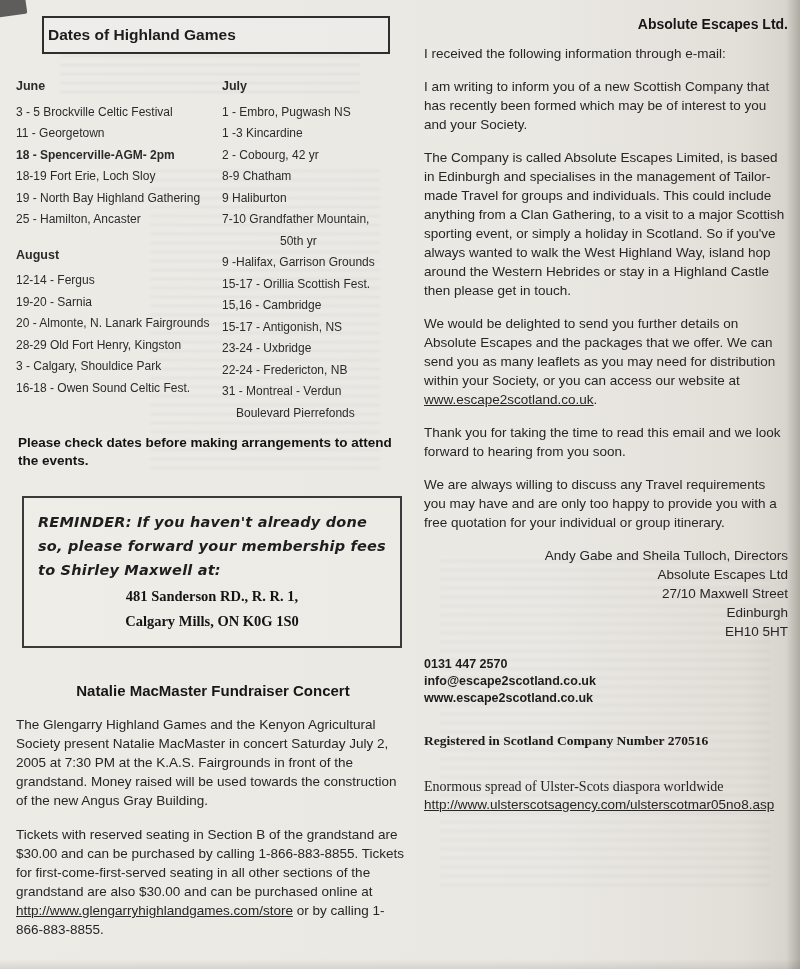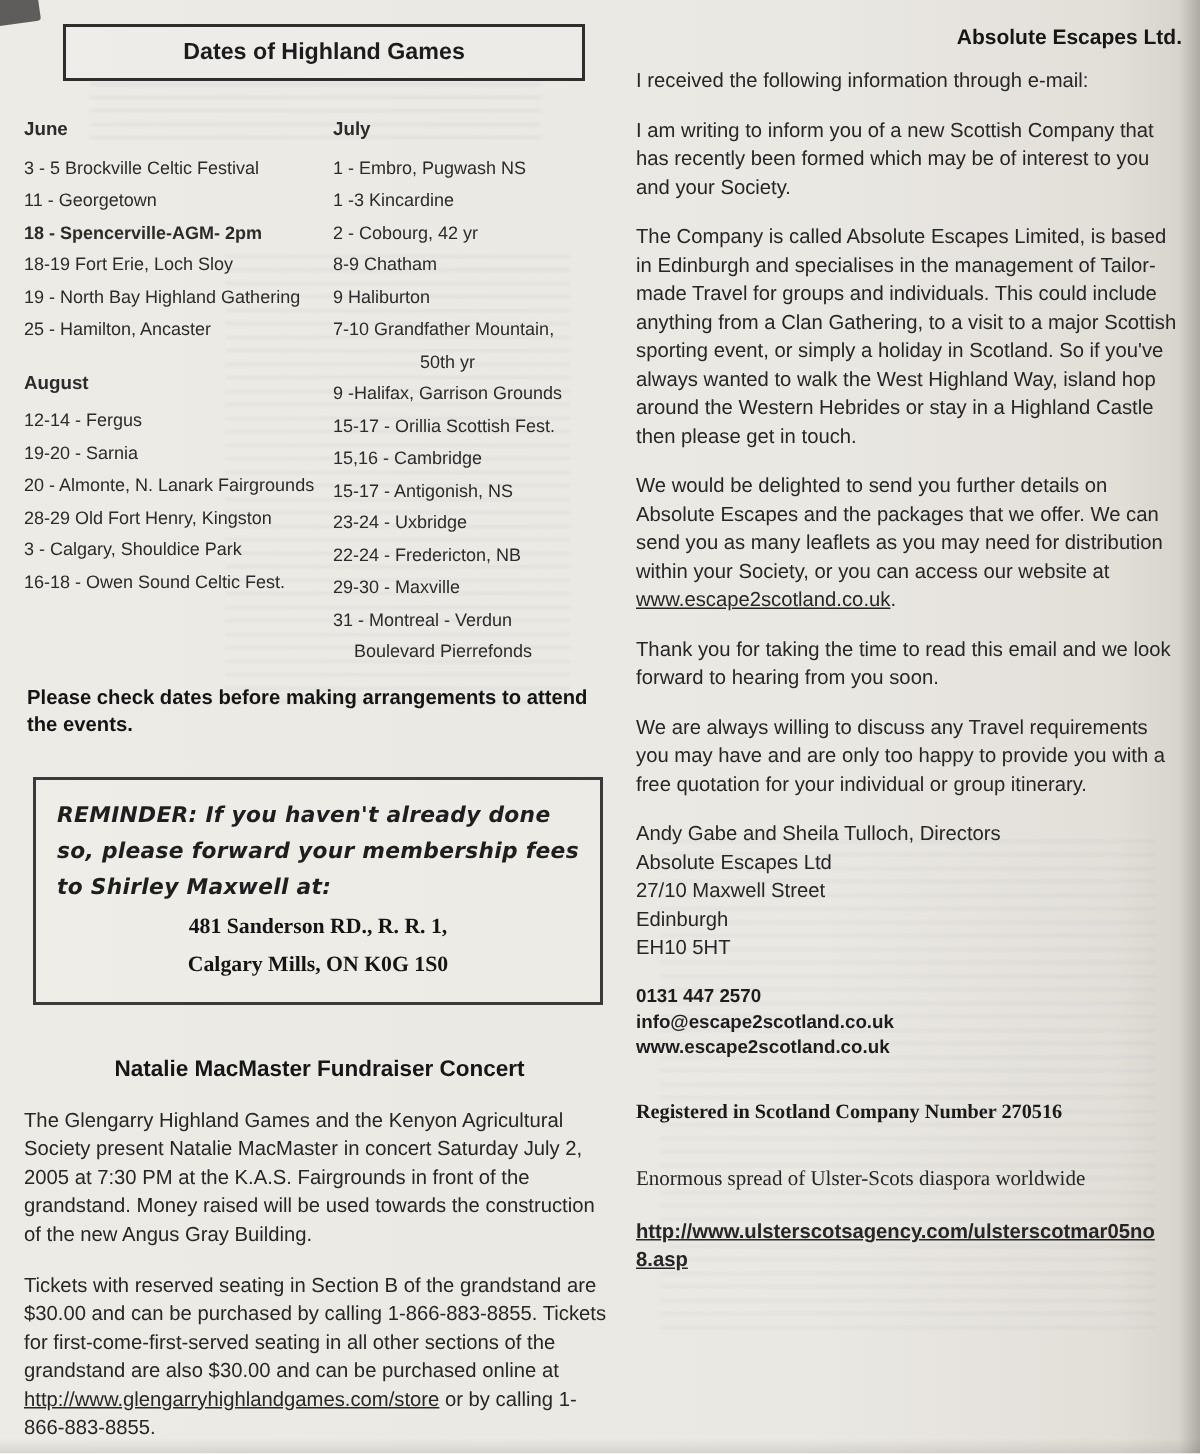--- a/index.html
+++ b/index.html
@@ -16,21 +16,21 @@
   .ghost{position:absolute;opacity:.07;filter:blur(1px);pointer-events:none;
     background:repeating-linear-gradient(180deg,#5a6b8a 0 2px,transparent 2px 9px);}
   .ghost.g1{left:60px;top:55px;width:300px;height:40px;}
   .ghost.g2{left:150px;top:170px;width:230px;height:300px;opacity:.06;}
   .ghost.g3{left:440px;top:560px;width:330px;height:330px;opacity:.055;}
 
   .col-left{position:absolute;left:16px;top:12px;width:394px;}
   .col-right{position:absolute;left:424px;top:16px;width:364px;}
 
   .title-box{margin:4px 16px 22px 26px;width:336px;border:2px solid #2e2e2e;padding:8px 4px;
-    text-align:center;font-weight:bold;font-size:15.5px;color:#1c1c1c;background:rgba(255,255,255,.12);}
+    text-align:left;font-weight:bold;font-size:15.5px;color:#1c1c1c;background:rgba(255,255,255,.12);}
 
   .dates{display:flex;font-size:12px;line-height:21.5px;color:#2b2b2b;}
   .dates .col-a{width:206px;}
   .dates .col-b{width:188px;}
   .month-header{font-weight:bold;font-size:12.5px;margin:0 0 4px;}
   .month-gap{margin-top:14px;}
   .date-item{white-space:nowrap;}
   .date-item.bold{font-weight:bold;}
   .date-item.indent1{padding-left:58px;}
   .date-item.indent2{padding-left:14px;}
@@ -42,26 +42,26 @@
     font-size:14.5px;line-height:24px;color:#1e1e1e;letter-spacing:.2px;}
   .reminder-address{font-family:"Liberation Serif","DejaVu Serif",serif;font-weight:bold;
     font-size:14.5px;line-height:21px;text-align:center;margin-top:4px;color:#141414;}
 
   .concert-title{font-weight:bold;font-size:15px;text-align:center;margin:34px 0 16px;color:#161616;}
   .body-para{font-size:13.5px;line-height:19px;color:#262626;margin:0 0 15px;width:392px;}
   a.doc-link{color:#262626;text-decoration:underline;cursor:pointer;}
 
   .right-title{font-weight:bold;font-size:14px;text-align:right;margin:0 0 12px;color:#161616;}
   .right-para{font-size:13.5px;line-height:19px;color:#262626;margin:0 0 14px;}
-  .sig-line{font-size:13.5px;line-height:19px;color:#262626;}
+  .sig-line{font-size:13.5px;line-height:19px;color:#262626;text-align:right;}
   .contact-block{margin-top:15px;}
   .contact-line{font-weight:bold;font-size:12.5px;line-height:17px;color:#1d1d1d;}
   .registered{font-family:"Liberation Serif","DejaVu Serif",serif;font-weight:bold;font-size:13.5px;margin-top:26px;color:#1a1a1a;}
   .ulster-text{font-family:"Liberation Serif","DejaVu Serif",serif;font-size:14px;margin-top:30px;color:#262626;}
-  .ulster-link{font-weight:bold;font-size:13.5px;line-height:19px;margin-top:16px;width:352px;word-break:break-all;}
+  .ulster-link{font-weight:normal;font-size:13.5px;line-height:19px;width:352px;word-break:break-all;}
 </style>
 </head>
 <body>
 
 <div class="page">
 
   <div class="corner-mark"></div>
   <div class="scan-shadow-right"></div>
   <div class="scan-shadow-bottom"></div>
   <div class="ghost g1"></div>
@@ -100,21 +100,20 @@
         <div class="date-item">8-9 Chatham</div>
         <div class="date-item">9   Haliburton</div>
         <div class="date-item">7-10 Grandfather Mountain,</div>
         <div class="date-item indent1">50th yr</div>
         <div class="date-item">9 -Halifax, Garrison Grounds</div>
         <div class="date-item">15-17 - Orillia Scottish Fest.</div>
         <div class="date-item">15,16 - Cambridge</div>
         <div class="date-item">15-17 - Antigonish,  NS</div>
         <div class="date-item">23-24 - Uxbridge</div>
         <div class="date-item">22-24 - Fredericton, NB</div>
-        <div class="date-item">29-30 - Maxville</div>
         <div class="date-item">31 - Montreal - Verdun</div>
         <div class="date-item indent2">Boulevard Pierrefonds</div>
       </div>
     </div>
 
     <div class="check-note">Please check dates before making arrangements to attend the events.</div>
 
     <div class="reminder-box">
       <div class="reminder-line">REMINDER: If you haven't already done</div>
       <div class="reminder-line">so, please forward your membership fees</div>

